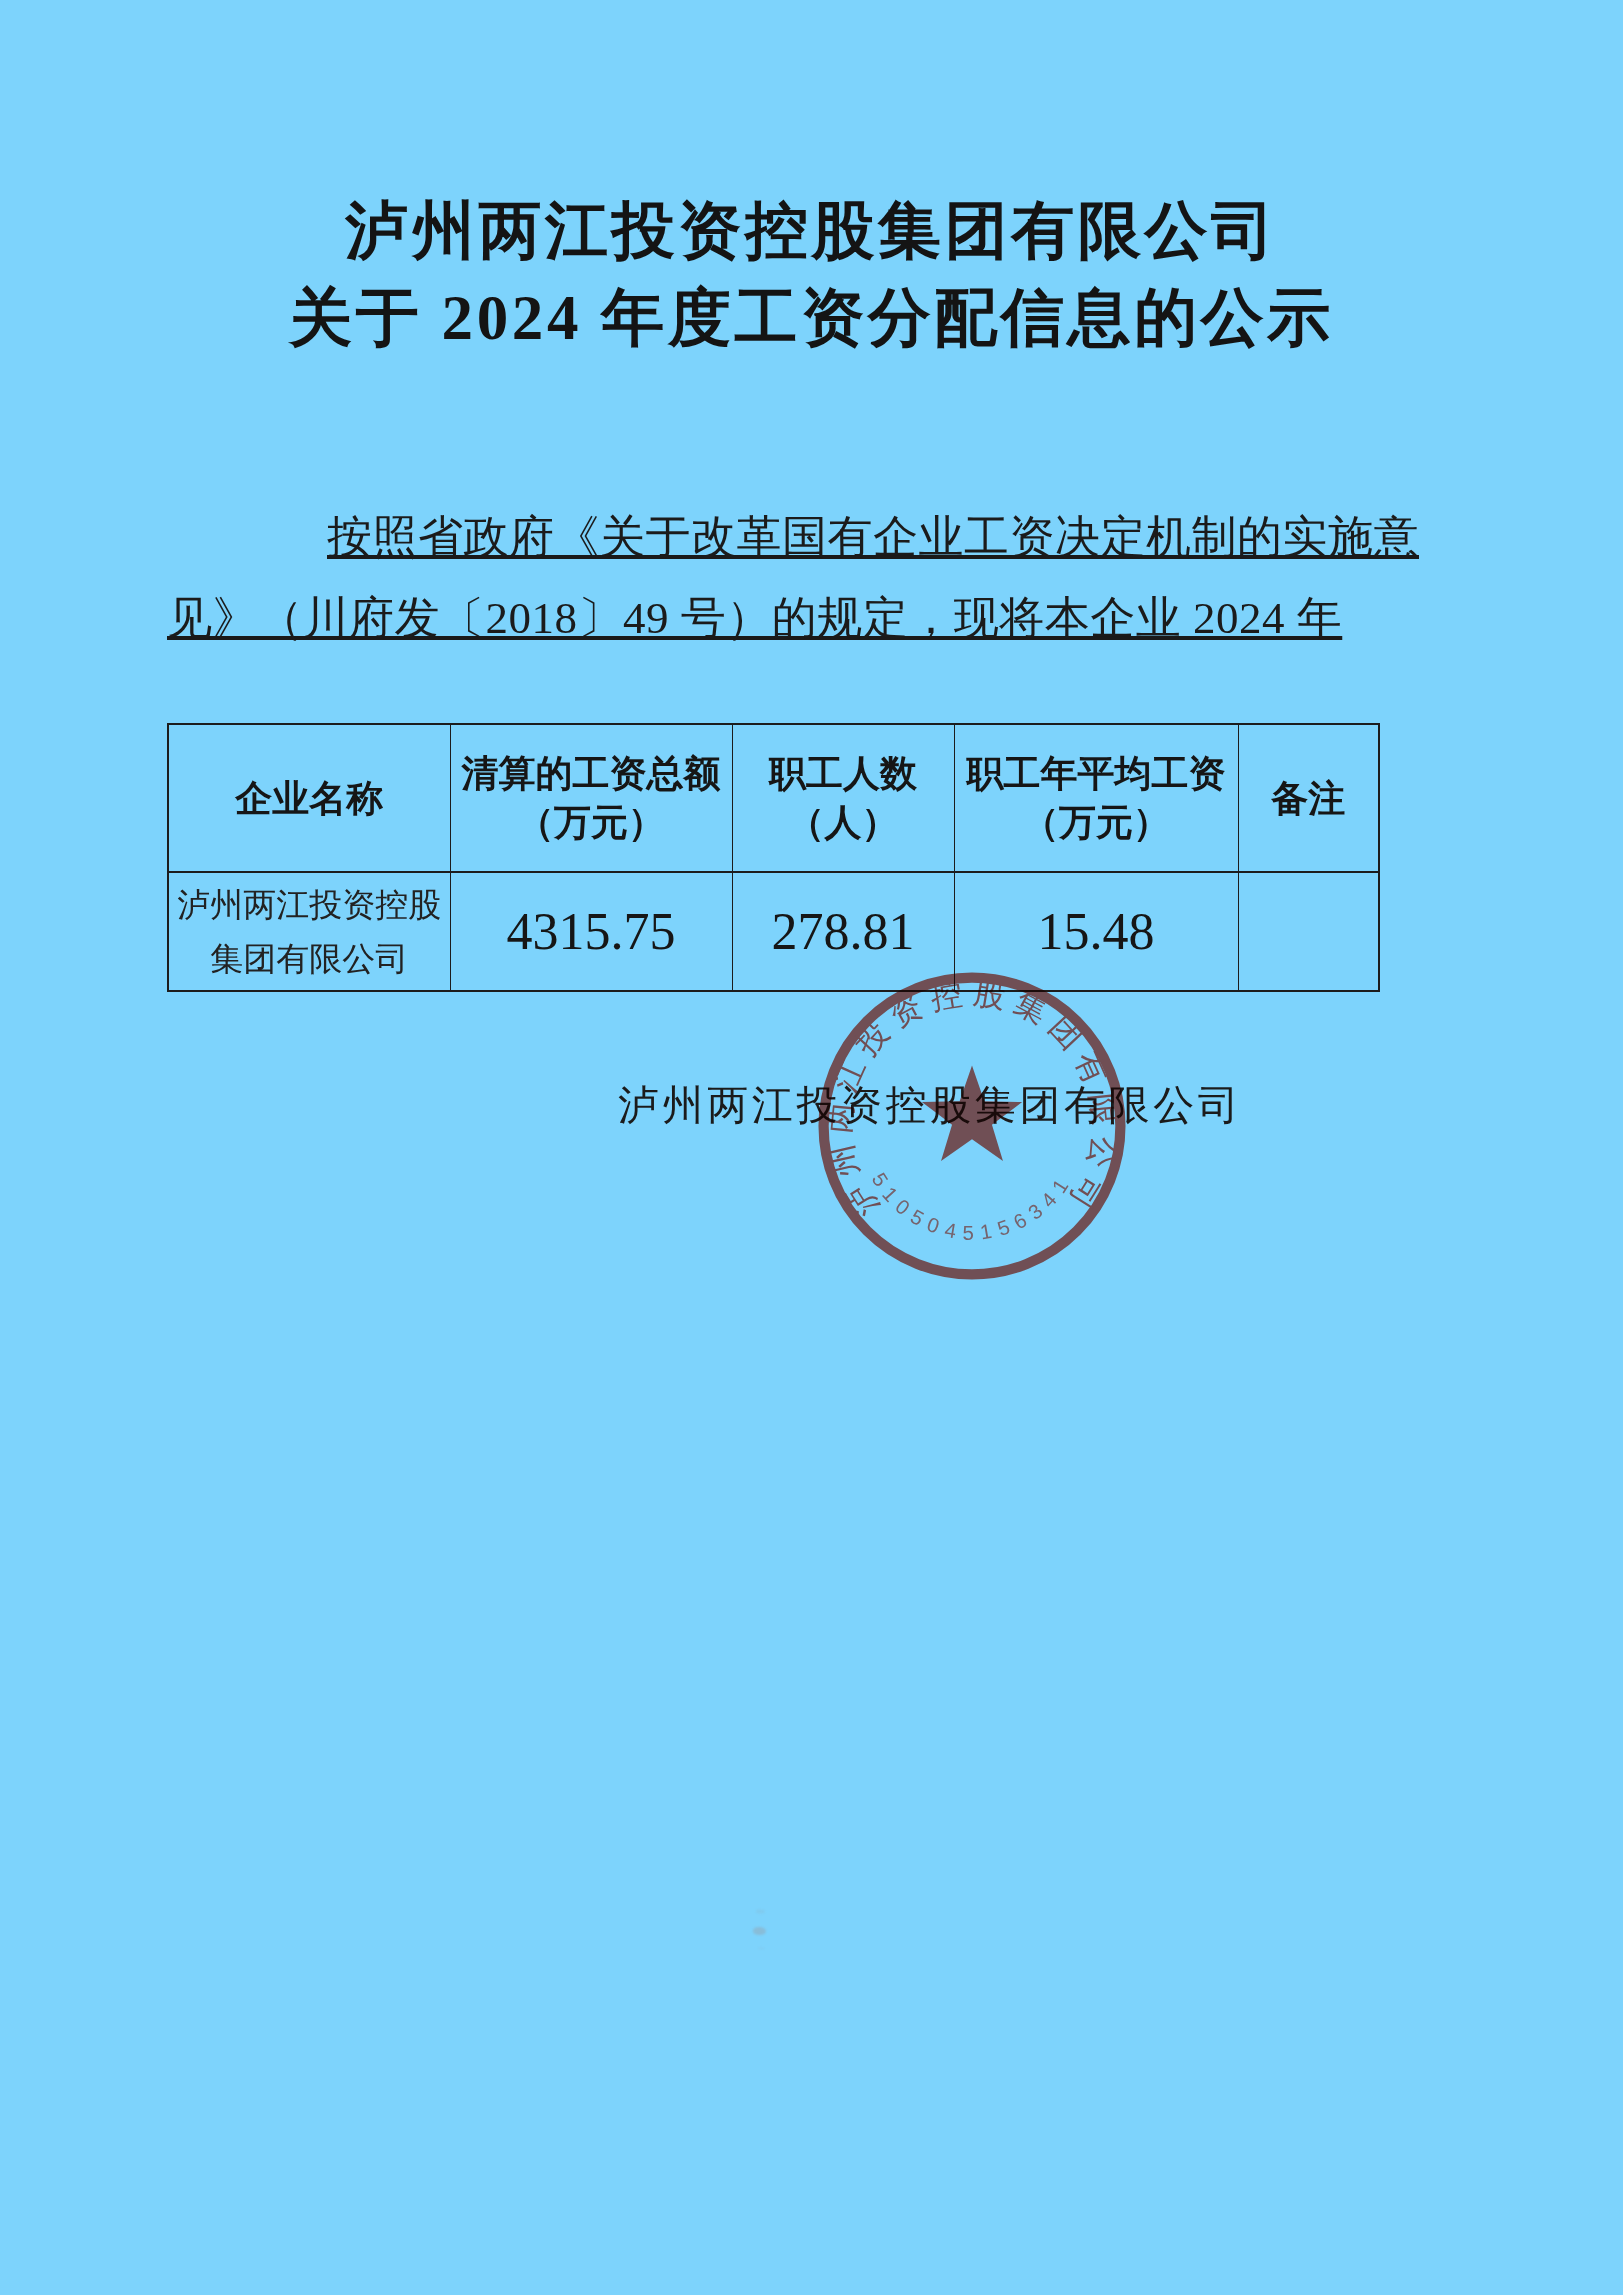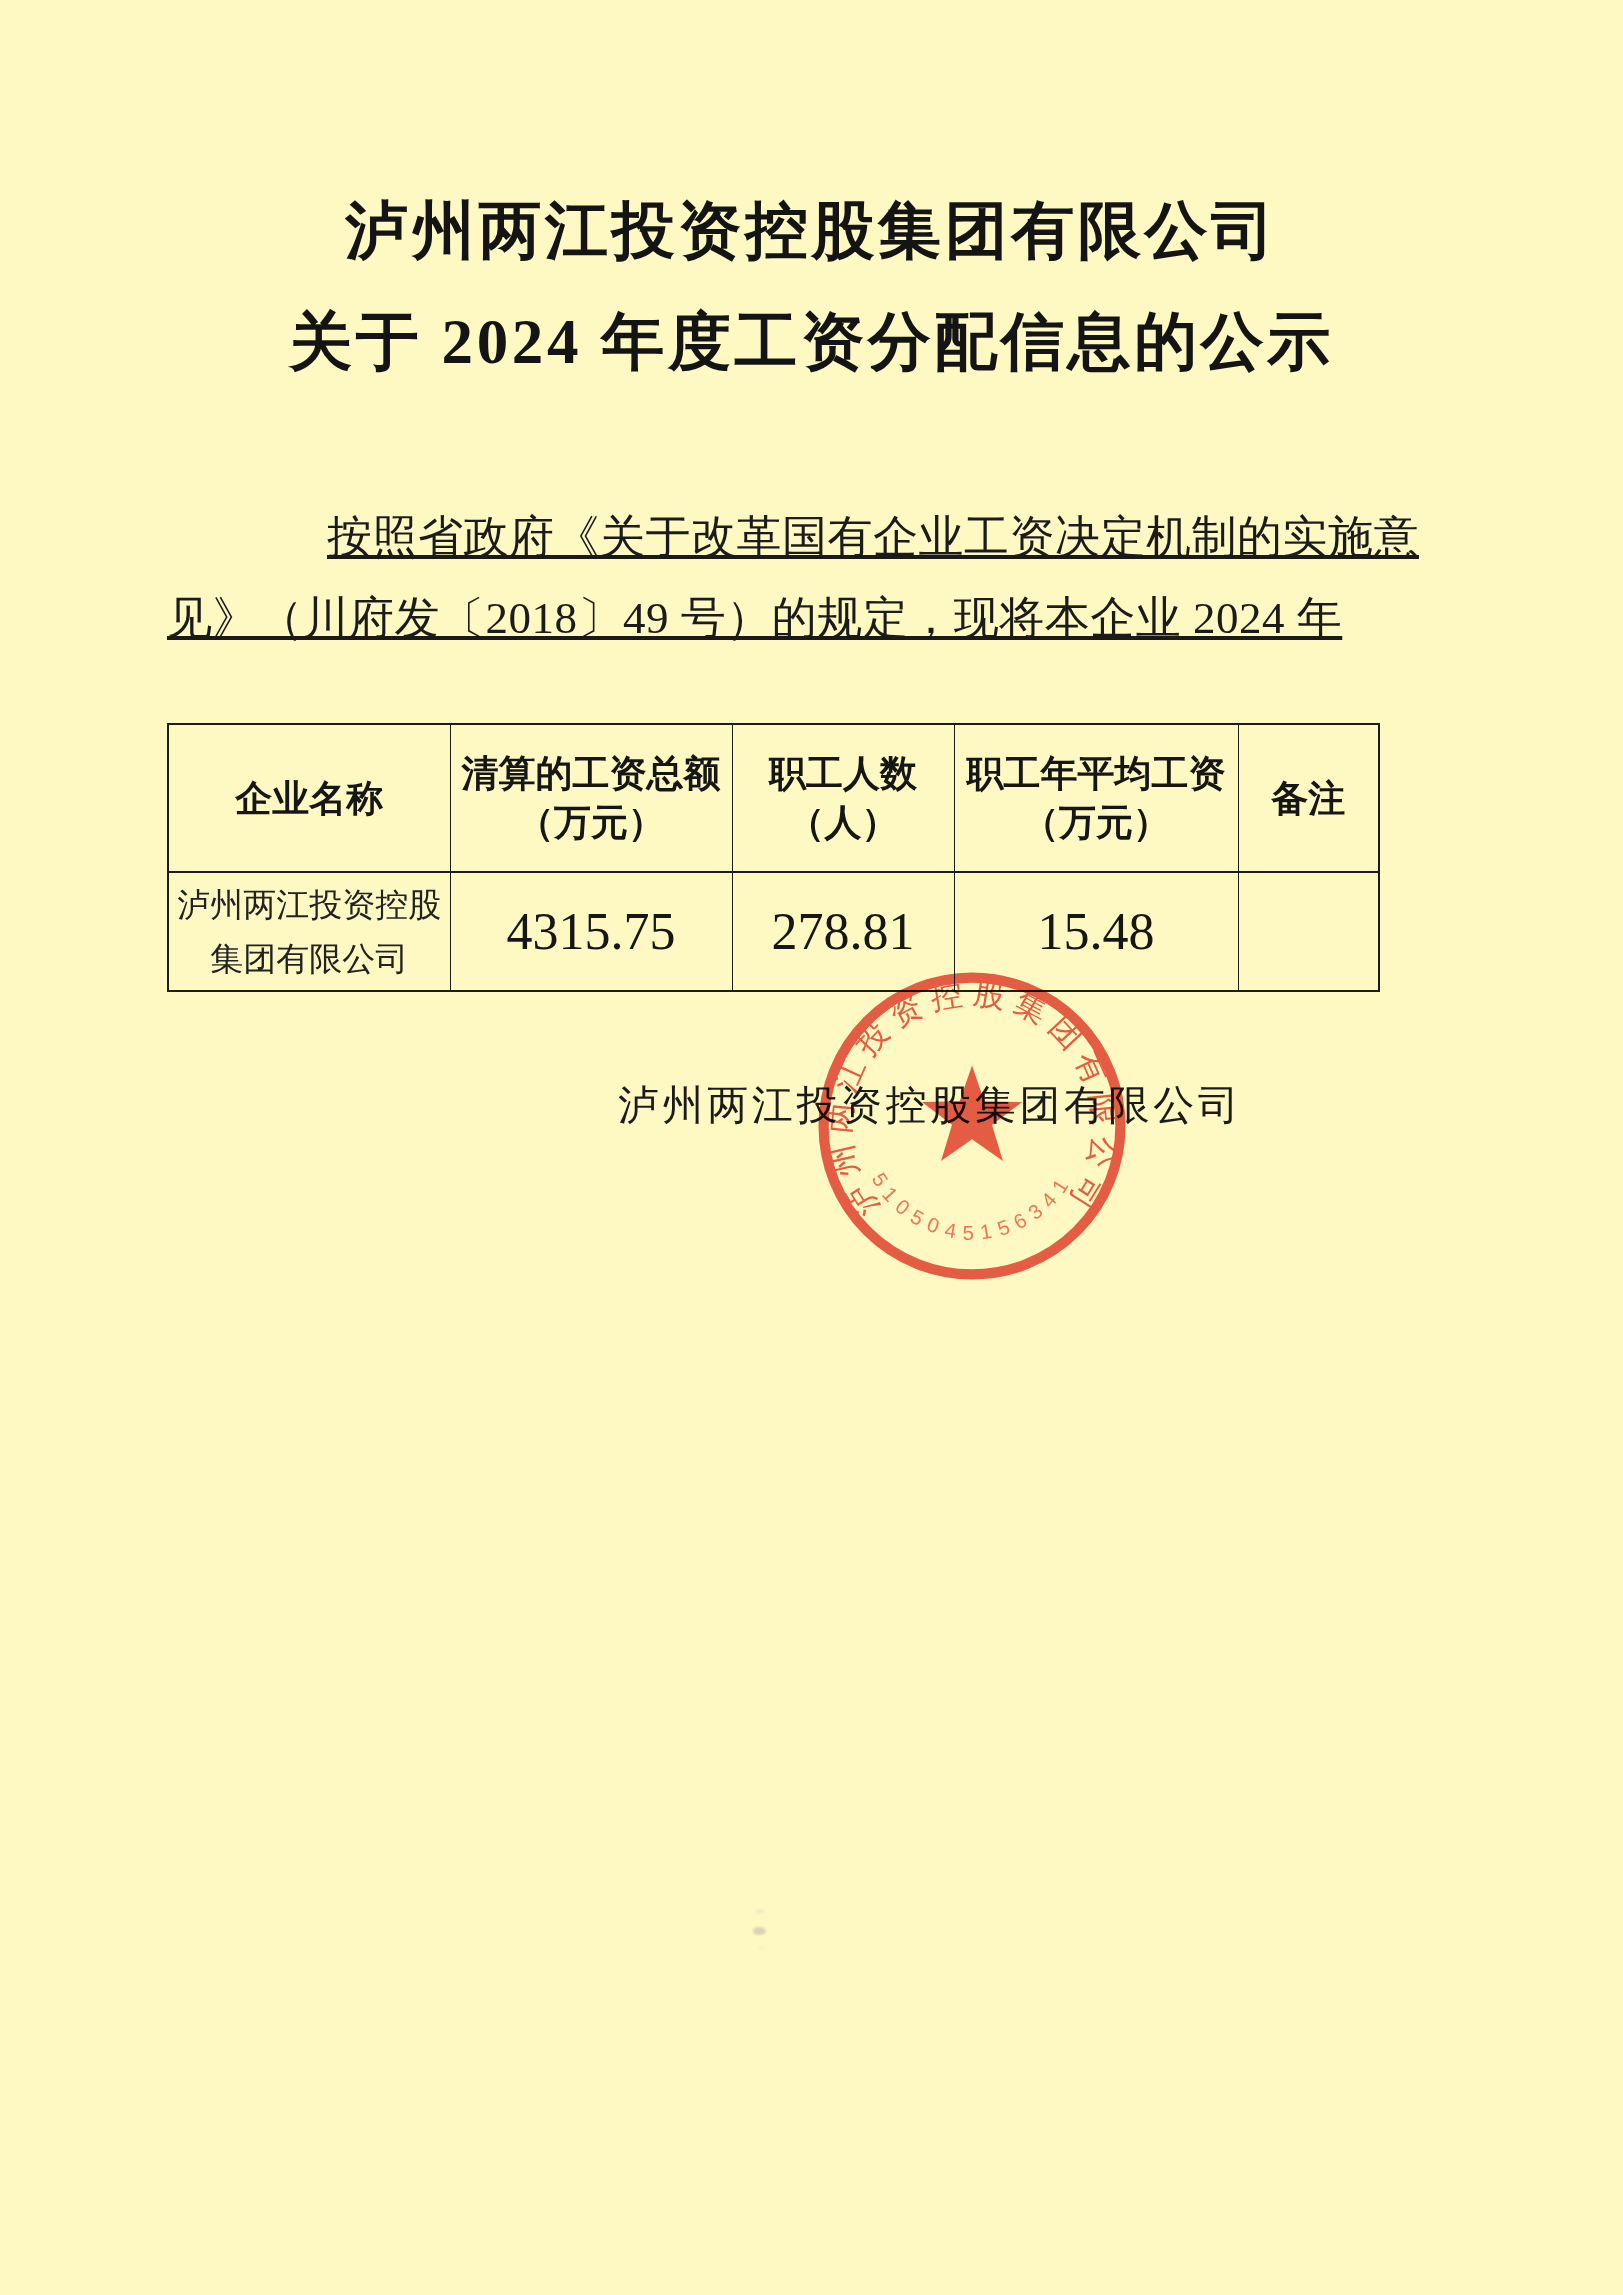--- a/index.html
+++ b/index.html
@@ -1,40 +1,40 @@
 <!DOCTYPE html>
 <html style="font-size:8.2px"><head>
 <meta charset="utf-8">
 <style>
   html, body { margin: 0; padding: 0; background: #ffffff; }
   .page {
     position: relative;
     width: 1623px;
     height: 2295px;
-    background: #fef9c3;
+    background: #7dd3fc;
     overflow: hidden;
     font-family: "Liberation Serif", "DejaVu Serif", serif;
     color: #1a1a1a;
   }
   .abs { position: absolute; }
 
   
   .doc-title {
     left: 0; width: 1623px;
     text-align: center;
     font-family: "Liberation Serif", "DejaVu Serif", serif;
     font-weight: 700;
     font-size: 63px;
     line-height: 77px;
     letter-spacing: 3.6px;
     color: #141414;
     white-space: nowrap;
   }
   .title-1 { top: 193px; }
-  .title-2 { top: 304px; }
+  .title-2 { top: 280px; }
 
   
   .paragraph { top: 497px; left: 167px; width: 1217px; text-decoration: underline; }
   .pline {
     font-size: 45px;
     line-height: 81px;
     letter-spacing: 0.5px;
     white-space: nowrap;
     color: #1b1b1b;
   }

